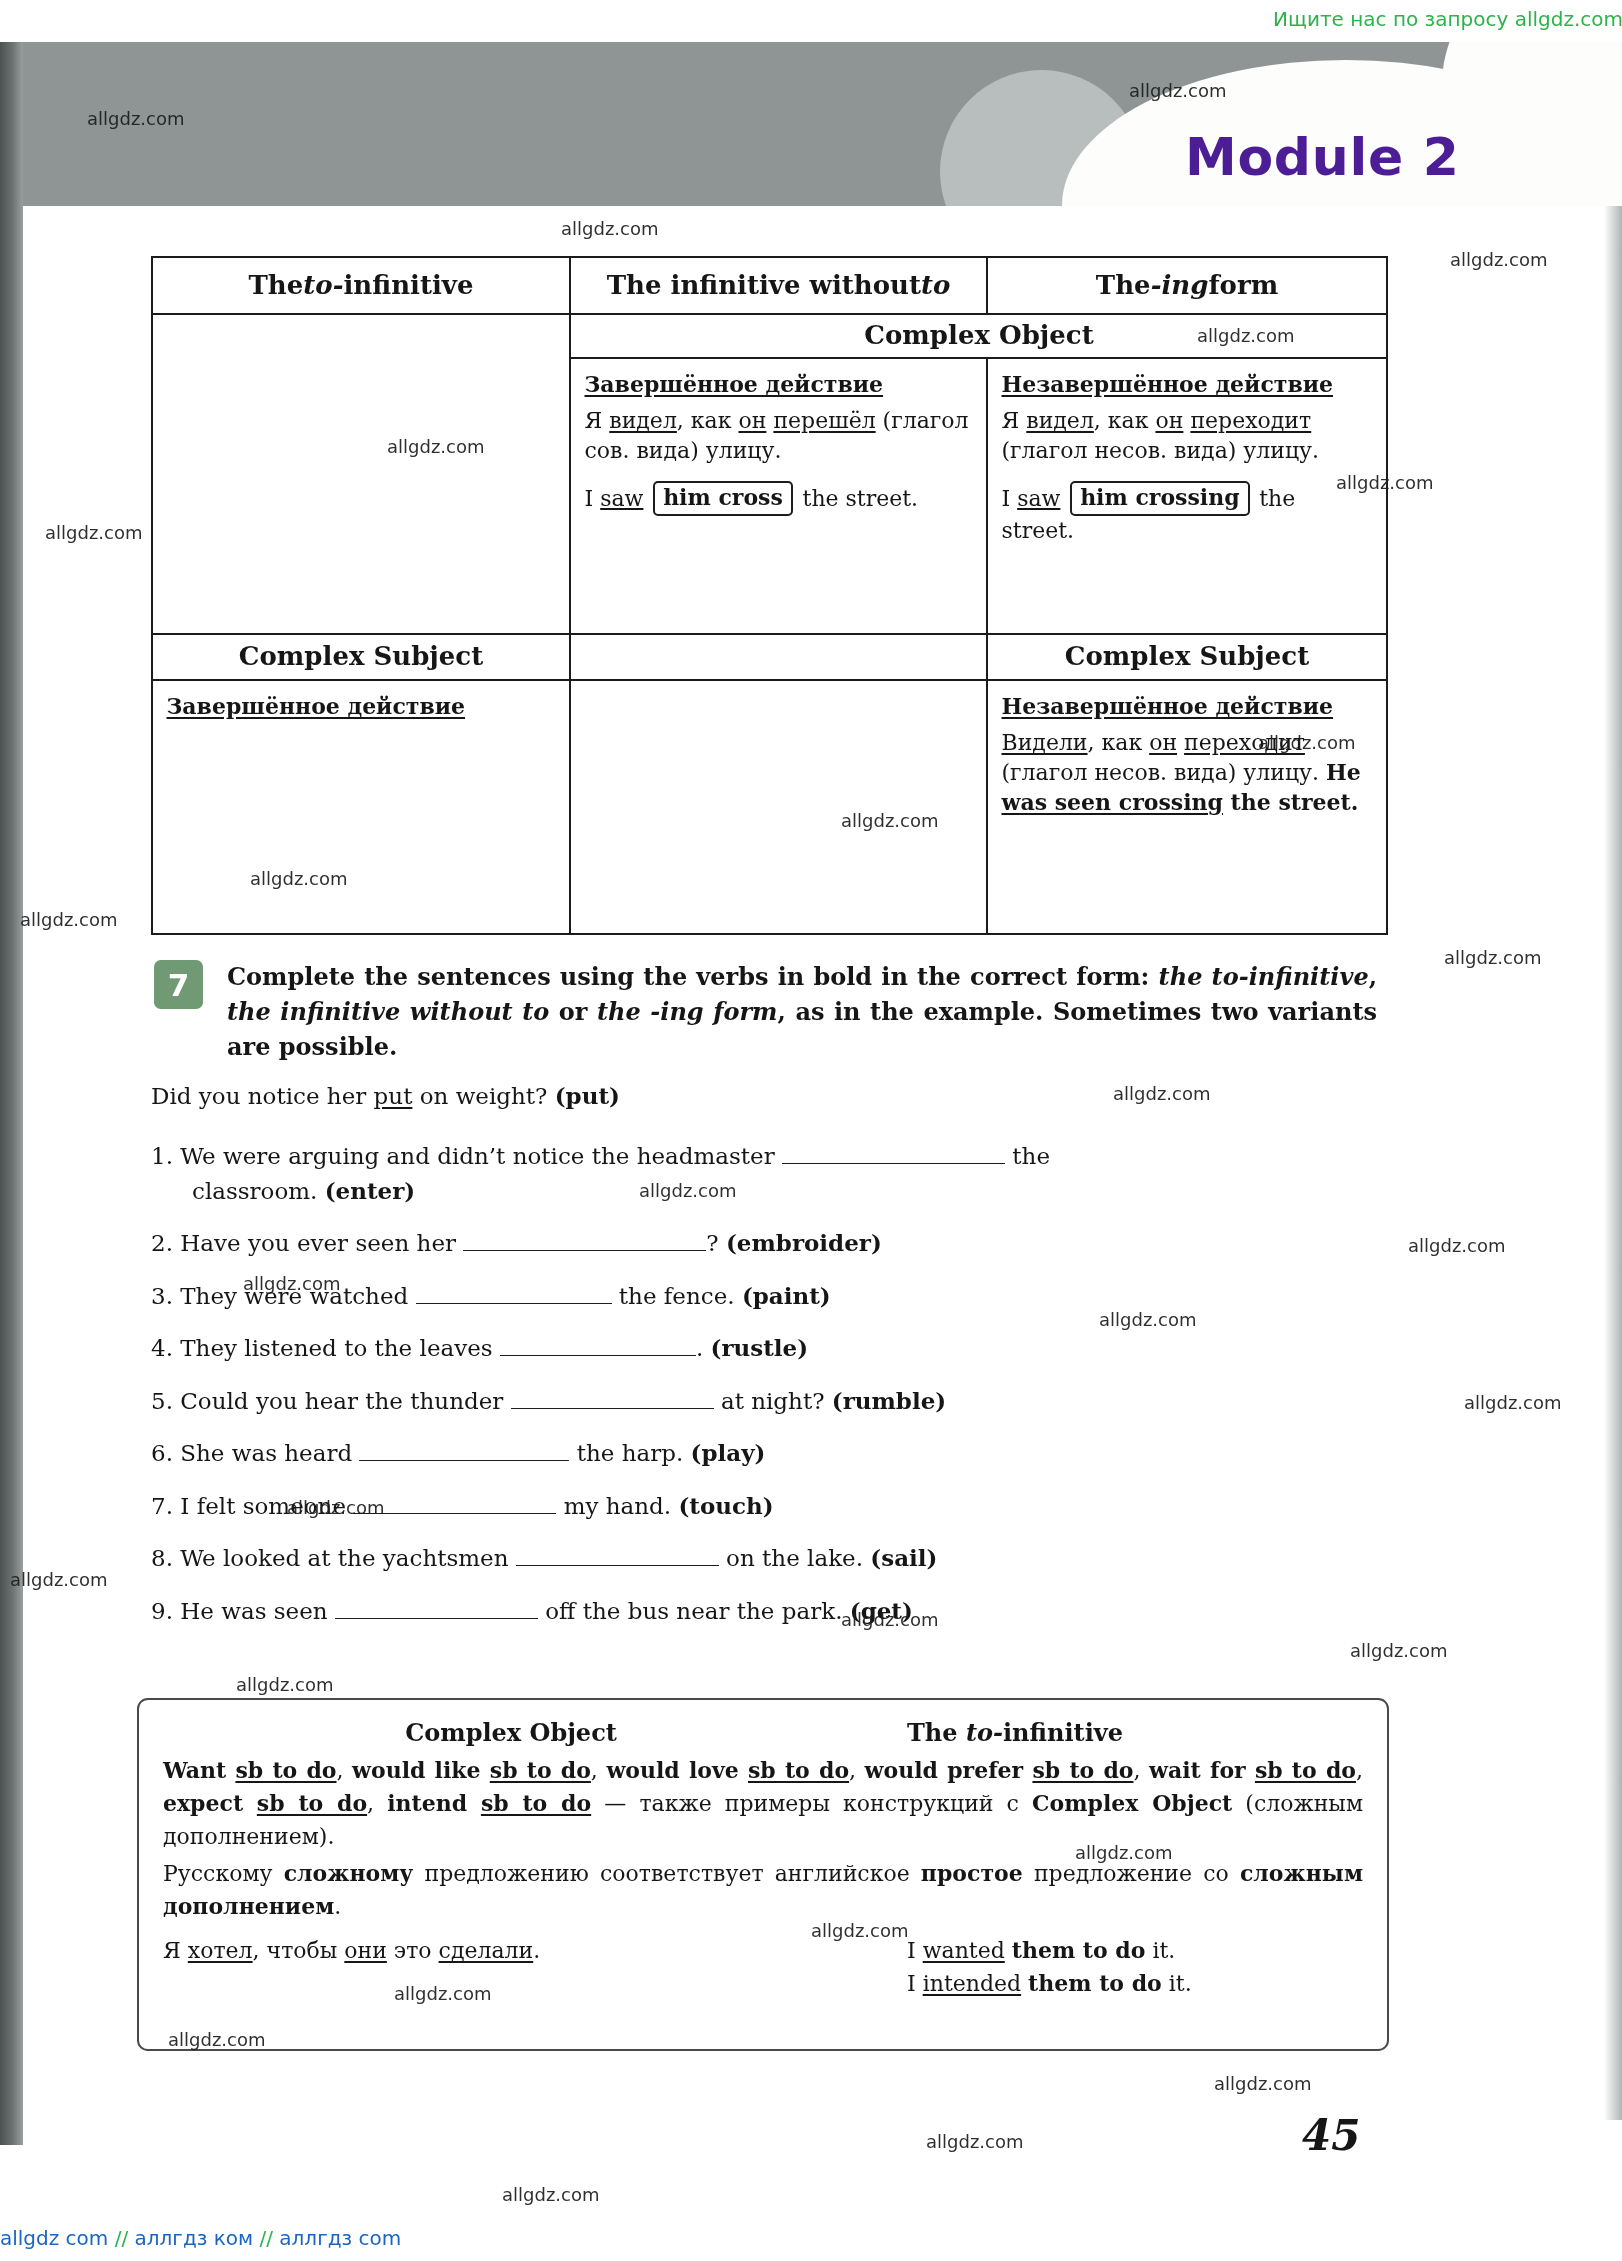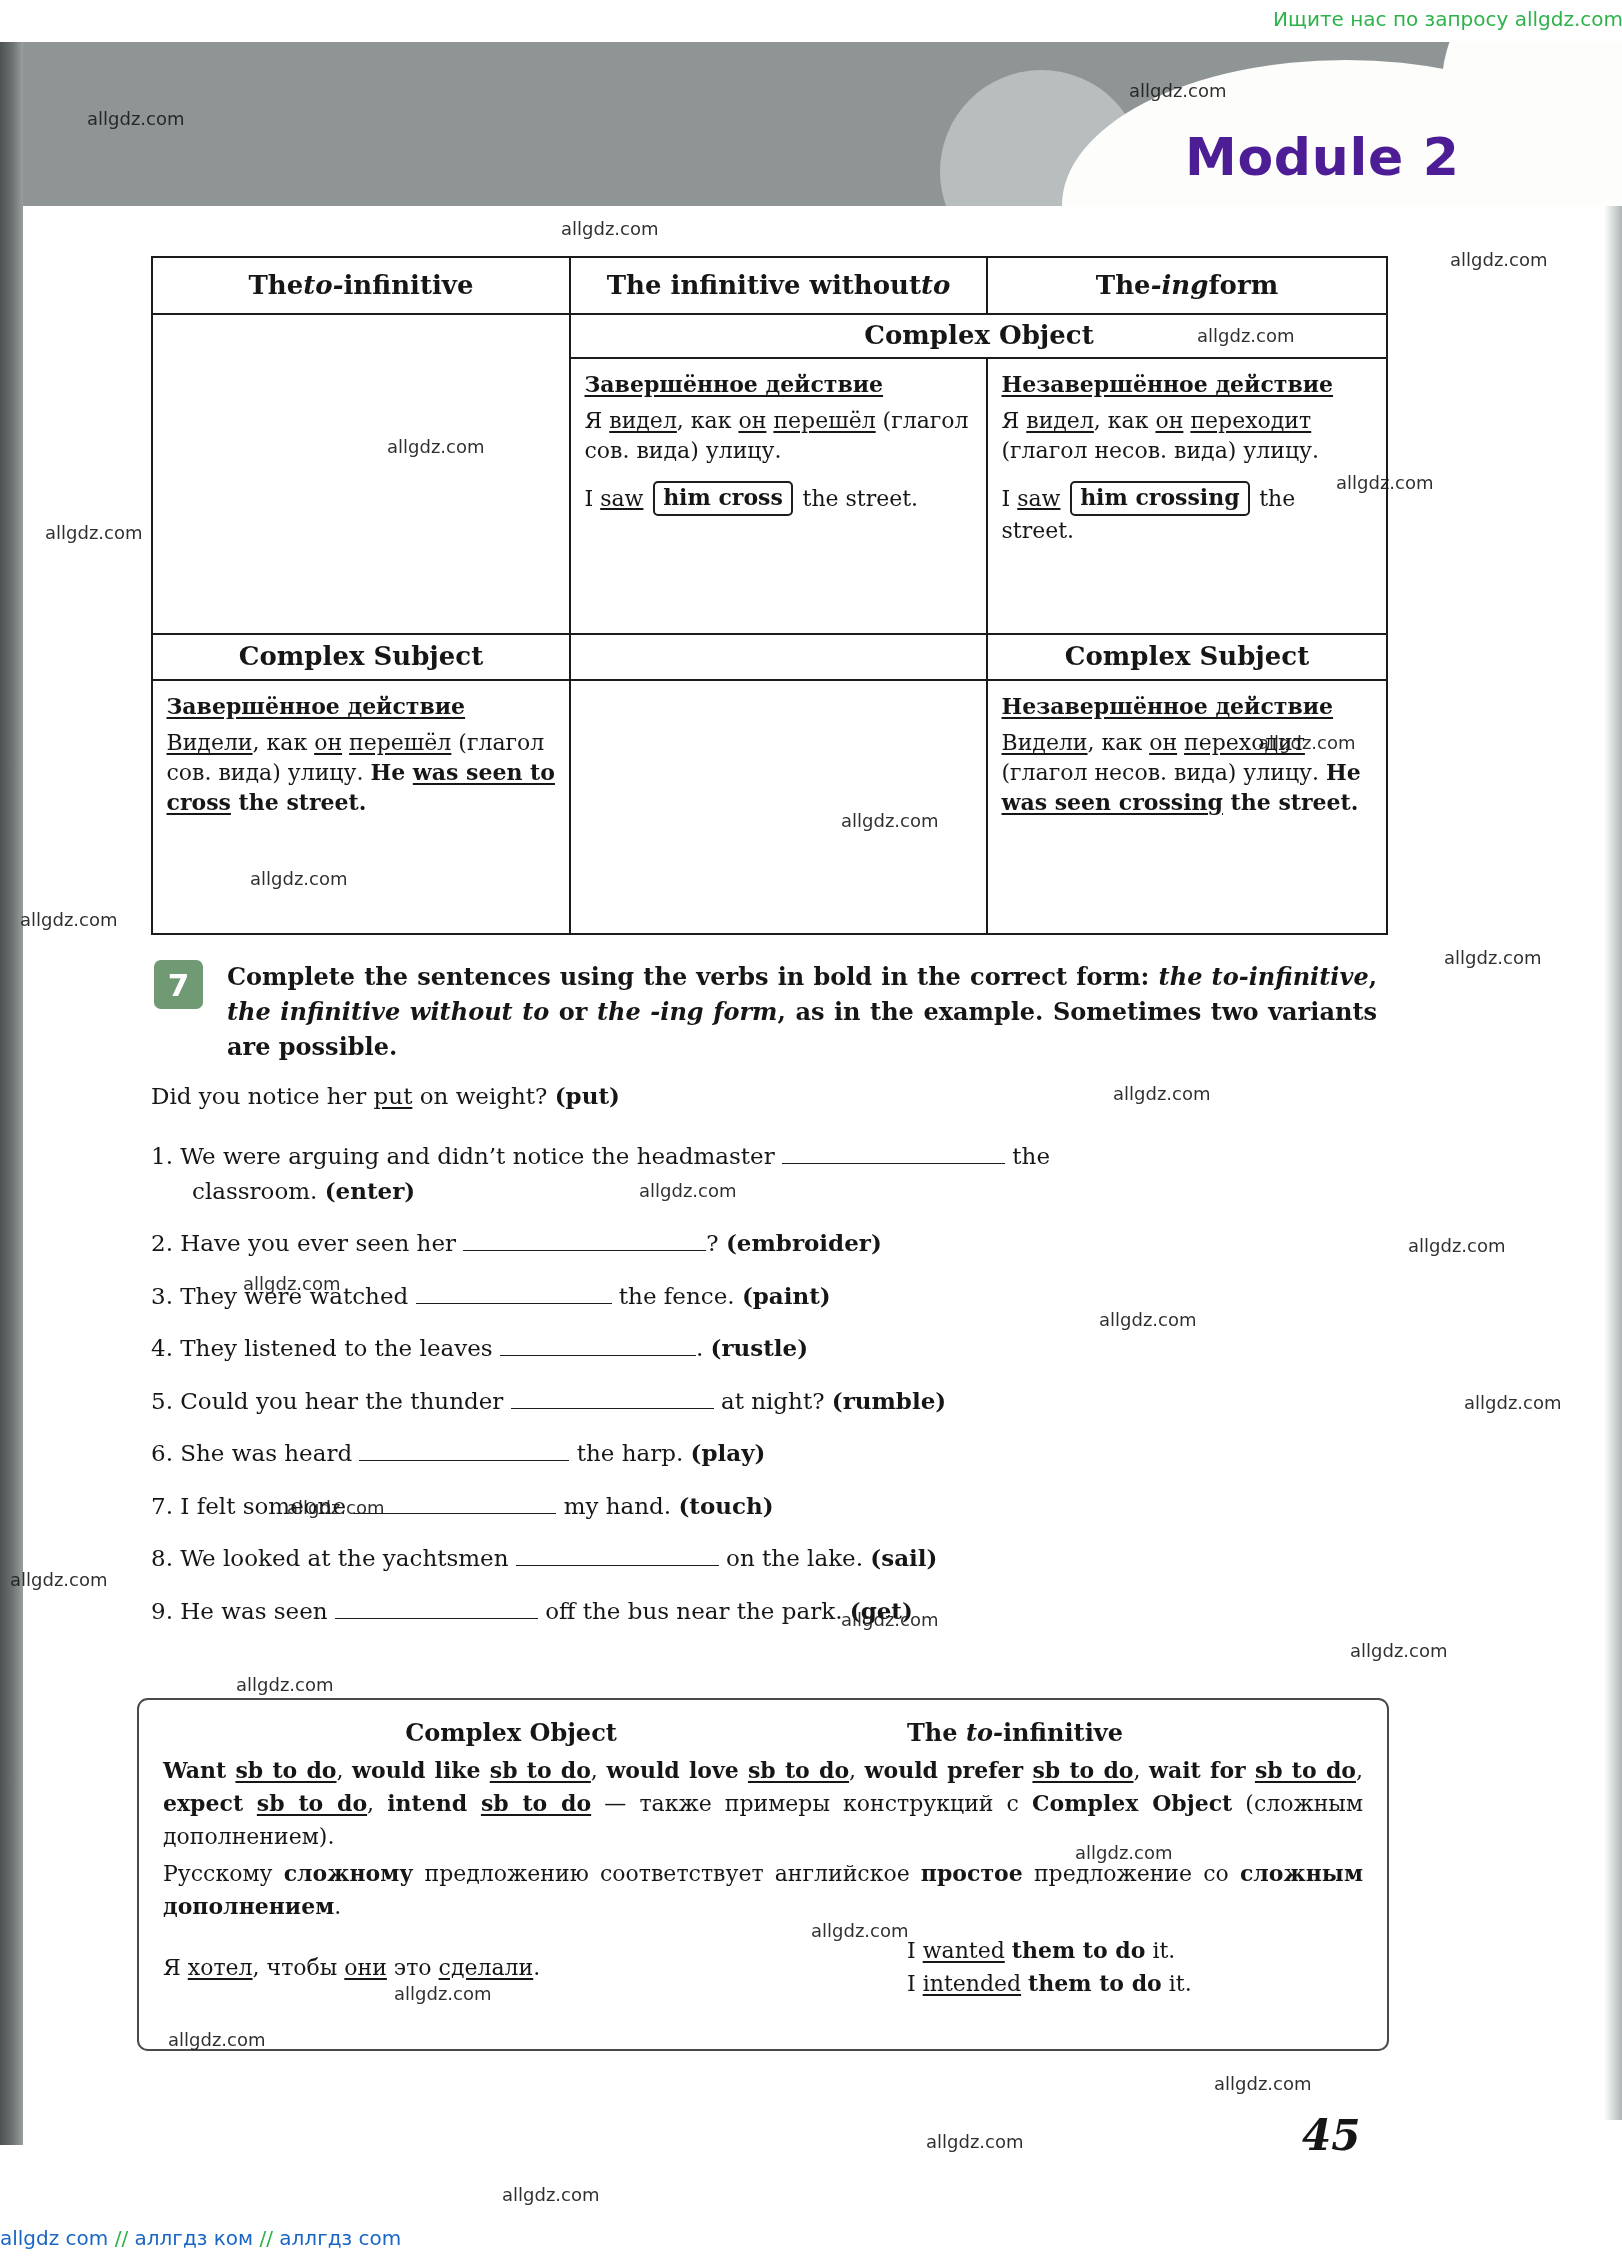--- a/index.html
+++ b/index.html
@@ -46,21 +46,21 @@
   .ex-items{position:absolute;left:151px;top:1139px;width:1224px;z-index:4}
   .ex-item{font-size:23px;line-height:1.5;margin-bottom:18px;padding-left:41px;text-indent:-41px}
 
   
   .note-box{position:absolute;left:137px;top:1698px;width:1252px;height:353px;border:2px solid #4a4a4a;border-radius:10.8px;padding:15px 24px;font-size:22px;line-height:1.5;z-index:4}
   .note-headers{position:relative;height:39px}
   .nh{position:absolute;top:0;font-size:24px;white-space:nowrap}
   .nh-left{left:29%;transform:translateX(-50%)}
   .nh-right{left:71%;transform:translateX(-50%)}
   .note-p{text-align:justify;margin-bottom:4px}
-  .note-cols{display:flex;align-items:center;margin-top:11px}
+  .note-cols{display:flex;margin-top:11px}
   .nc-left{flex:0 0 62%}
   .nc-right{flex:1}
 
   .page-num{position:absolute;left:1302px;top:2111px;font-size:42px;font-style:italic;font-weight:bold;z-index:4}
   .footer-line{position:absolute;left:0;top:2226px;width:1623px;font-family:"DejaVu Sans","Liberation Sans",sans-serif;font-size:20px;z-index:6}
 
   .wm{position:absolute;font-family:"DejaVu Sans","Liberation Sans",sans-serif;font-size:18px;color:#1d1d1d;opacity:.92;z-index:8;white-space:nowrap}
 </style>
 </head>
 <body>
@@ -112,21 +112,20 @@
     <span class="cell-h"><span class="seg-bu">Незавершённое действие</span></span>
     <span class="cell-p"><span class="seg-n">Я </span><span class="seg-u">видел</span><span class="seg-n">, как </span><span class="seg-u">он</span><span class="seg-n"> </span><span class="seg-u">переходит</span><span class="seg-n"> (глагол несов. вида) улицу.</span></span>
     <span class="cell-p"><span class="seg-n">I </span><span class="seg-u">saw</span><span class="seg-n"> </span><span class="seg-box">him crossing</span><span class="seg-n"> the street.</span></span>
   </div>
 
   <div class="gcell center tbl-label" style="left:0;top:377px;width:416px;height:44px">Complex Subject</div>
   <div class="gcell center tbl-label" style="left:835px;top:377px;width:398px;height:44px">Complex Subject</div>
 
   <div class="gcell pad" style="left:0;top:423px;width:416px;height:252px">
     <span class="cell-h"><span class="seg-bu">Завершённое действие</span></span>
-    <span class="cell-p"><span class="seg-u">Видели</span><span class="seg-n">, как </span><span class="seg-u">он</span><span class="seg-n"> </span><span class="seg-u">перешёл</span><span class="seg-n"> (глагол сов. вида) улицу. </span><span class="seg-b">He </span><span class="seg-bu">was seen to cross</span><span class="seg-b"> the street.</span></span>
   </div>
   <div class="gcell pad" style="left:835px;top:423px;width:398px;height:252px">
     <span class="cell-h"><span class="seg-bu">Незавершённое действие</span></span>
     <span class="cell-p"><span class="seg-u">Видели</span><span class="seg-n">, как </span><span class="seg-u">он</span><span class="seg-n"> </span><span class="seg-u">переходит</span><span class="seg-n"> (глагол несов. вида) улицу. </span><span class="seg-b">He </span><span class="seg-bu">was seen crossing</span><span class="seg-b"> the street.</span></span>
   </div>
 </div>
 
 <div class="ex-badge">7</div>
 <div class="ex-instruction"><span class="seg-b">Complete the sentences using the verbs in bold in the correct form: </span><span class="seg-bi">the to-infinitive</span><span class="seg-b">, </span><span class="seg-bi">the infinitive without to</span><span class="seg-b"> or </span><span class="seg-bi">the -ing form</span><span class="seg-b">, as in the example. Sometimes two variants are possible.</span></div>
 <div class="ex-example"><span class="seg-n">Did you notice her </span><span class="seg-u">put</span><span class="seg-n"> on weight? </span><span class="seg-b">(put)</span></div>

